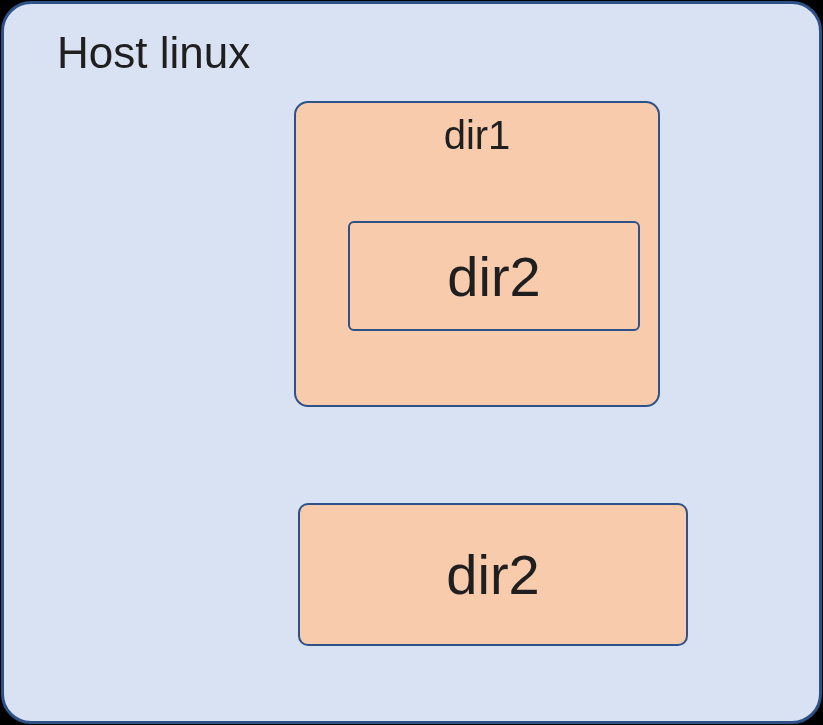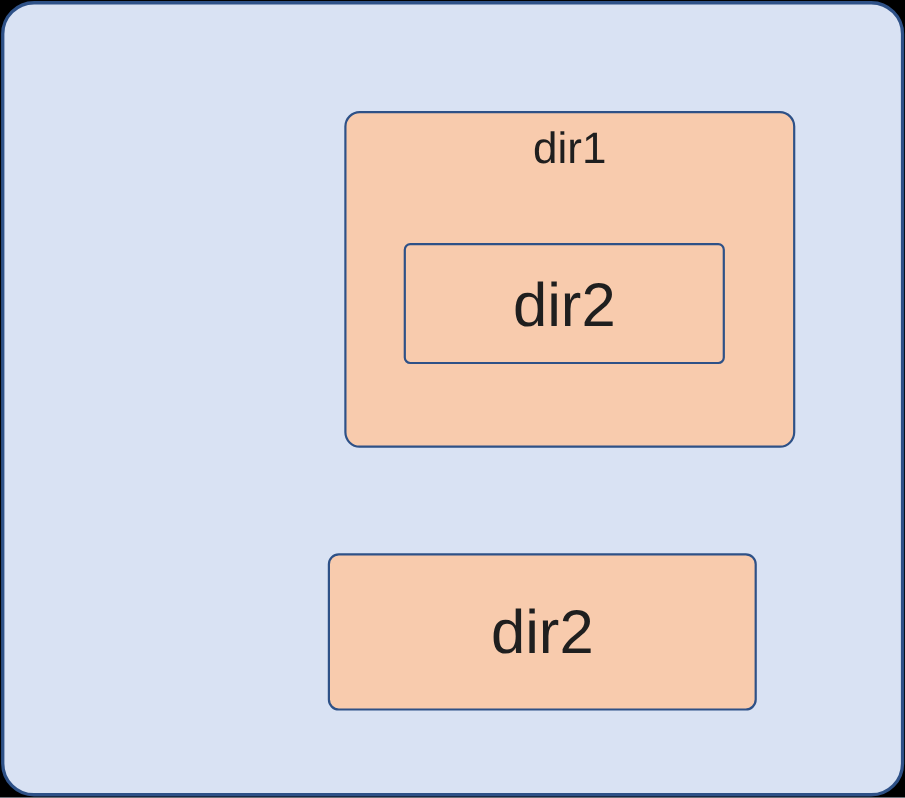--- a/index.html
+++ b/index.html
@@ -35,23 +35,23 @@
     left: 53px;
     top: 24px;
     font-size: 44px;
     line-height: 1.15;
     color: var(--text, #1f1f1f);
     white-space: nowrap;
   }
   
   .dir1-box {
     position: absolute;
-    left: 309px;
+    left: 290px;
     top: 97px;
-    width: 410px;
+    width: 366px;
     height: 306px;
     box-sizing: border-box;
     background: var(--dir-fill, #f8cbad);
     border: 2.5px solid var(--border, #2e5187);
     border-radius: 14px;
   }
   .dir1-label {
     position: absolute;
     left: 0;
     top: 10px;
@@ -93,20 +93,21 @@
   .dir2-label {
     font-size: 56px;
     color: var(--text, #1f1f1f);
   }
 </style>
 </head>
 <body>
 
 <div class="canvas">
   <div class="host-box">
+    <div class="host-label">Host linux</div>
 
     <div class="dir1-box">
       <div class="dir1-label">dir1</div>
 
       <div class="dir2-nested-box">
         <div class="dir2-label">dir2</div>
       </div>
     </div>
 
     <div class="dir2-bottom-box">

